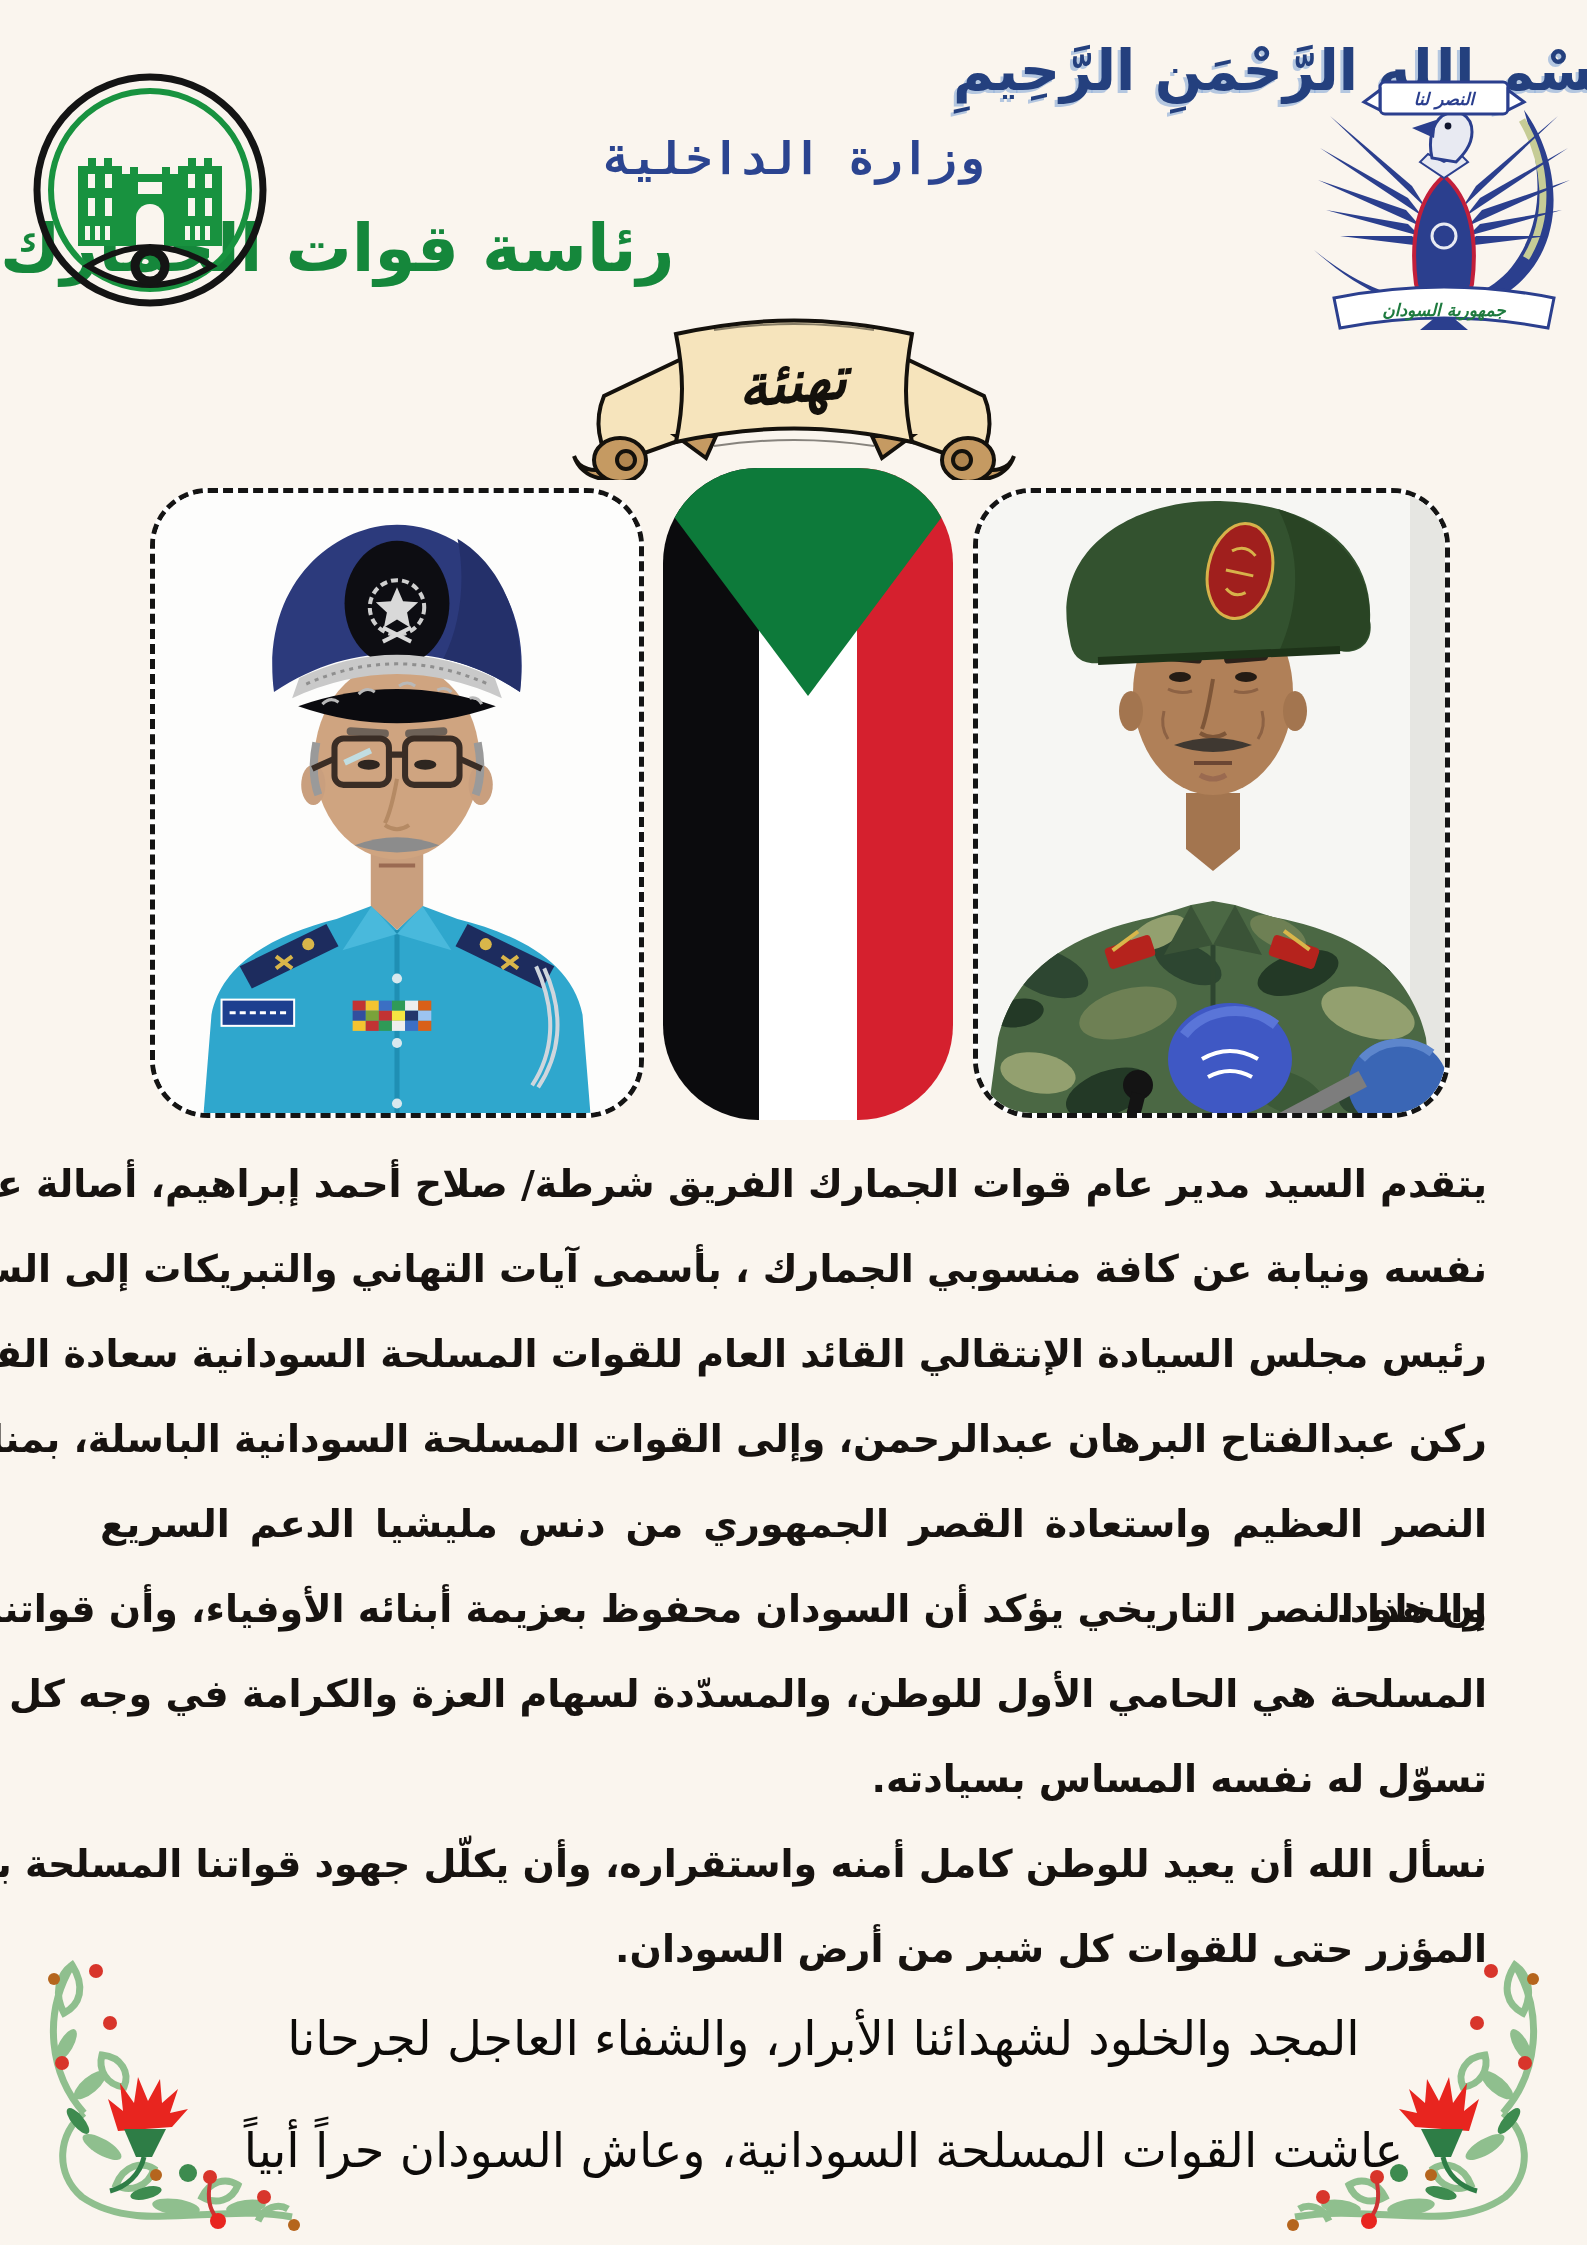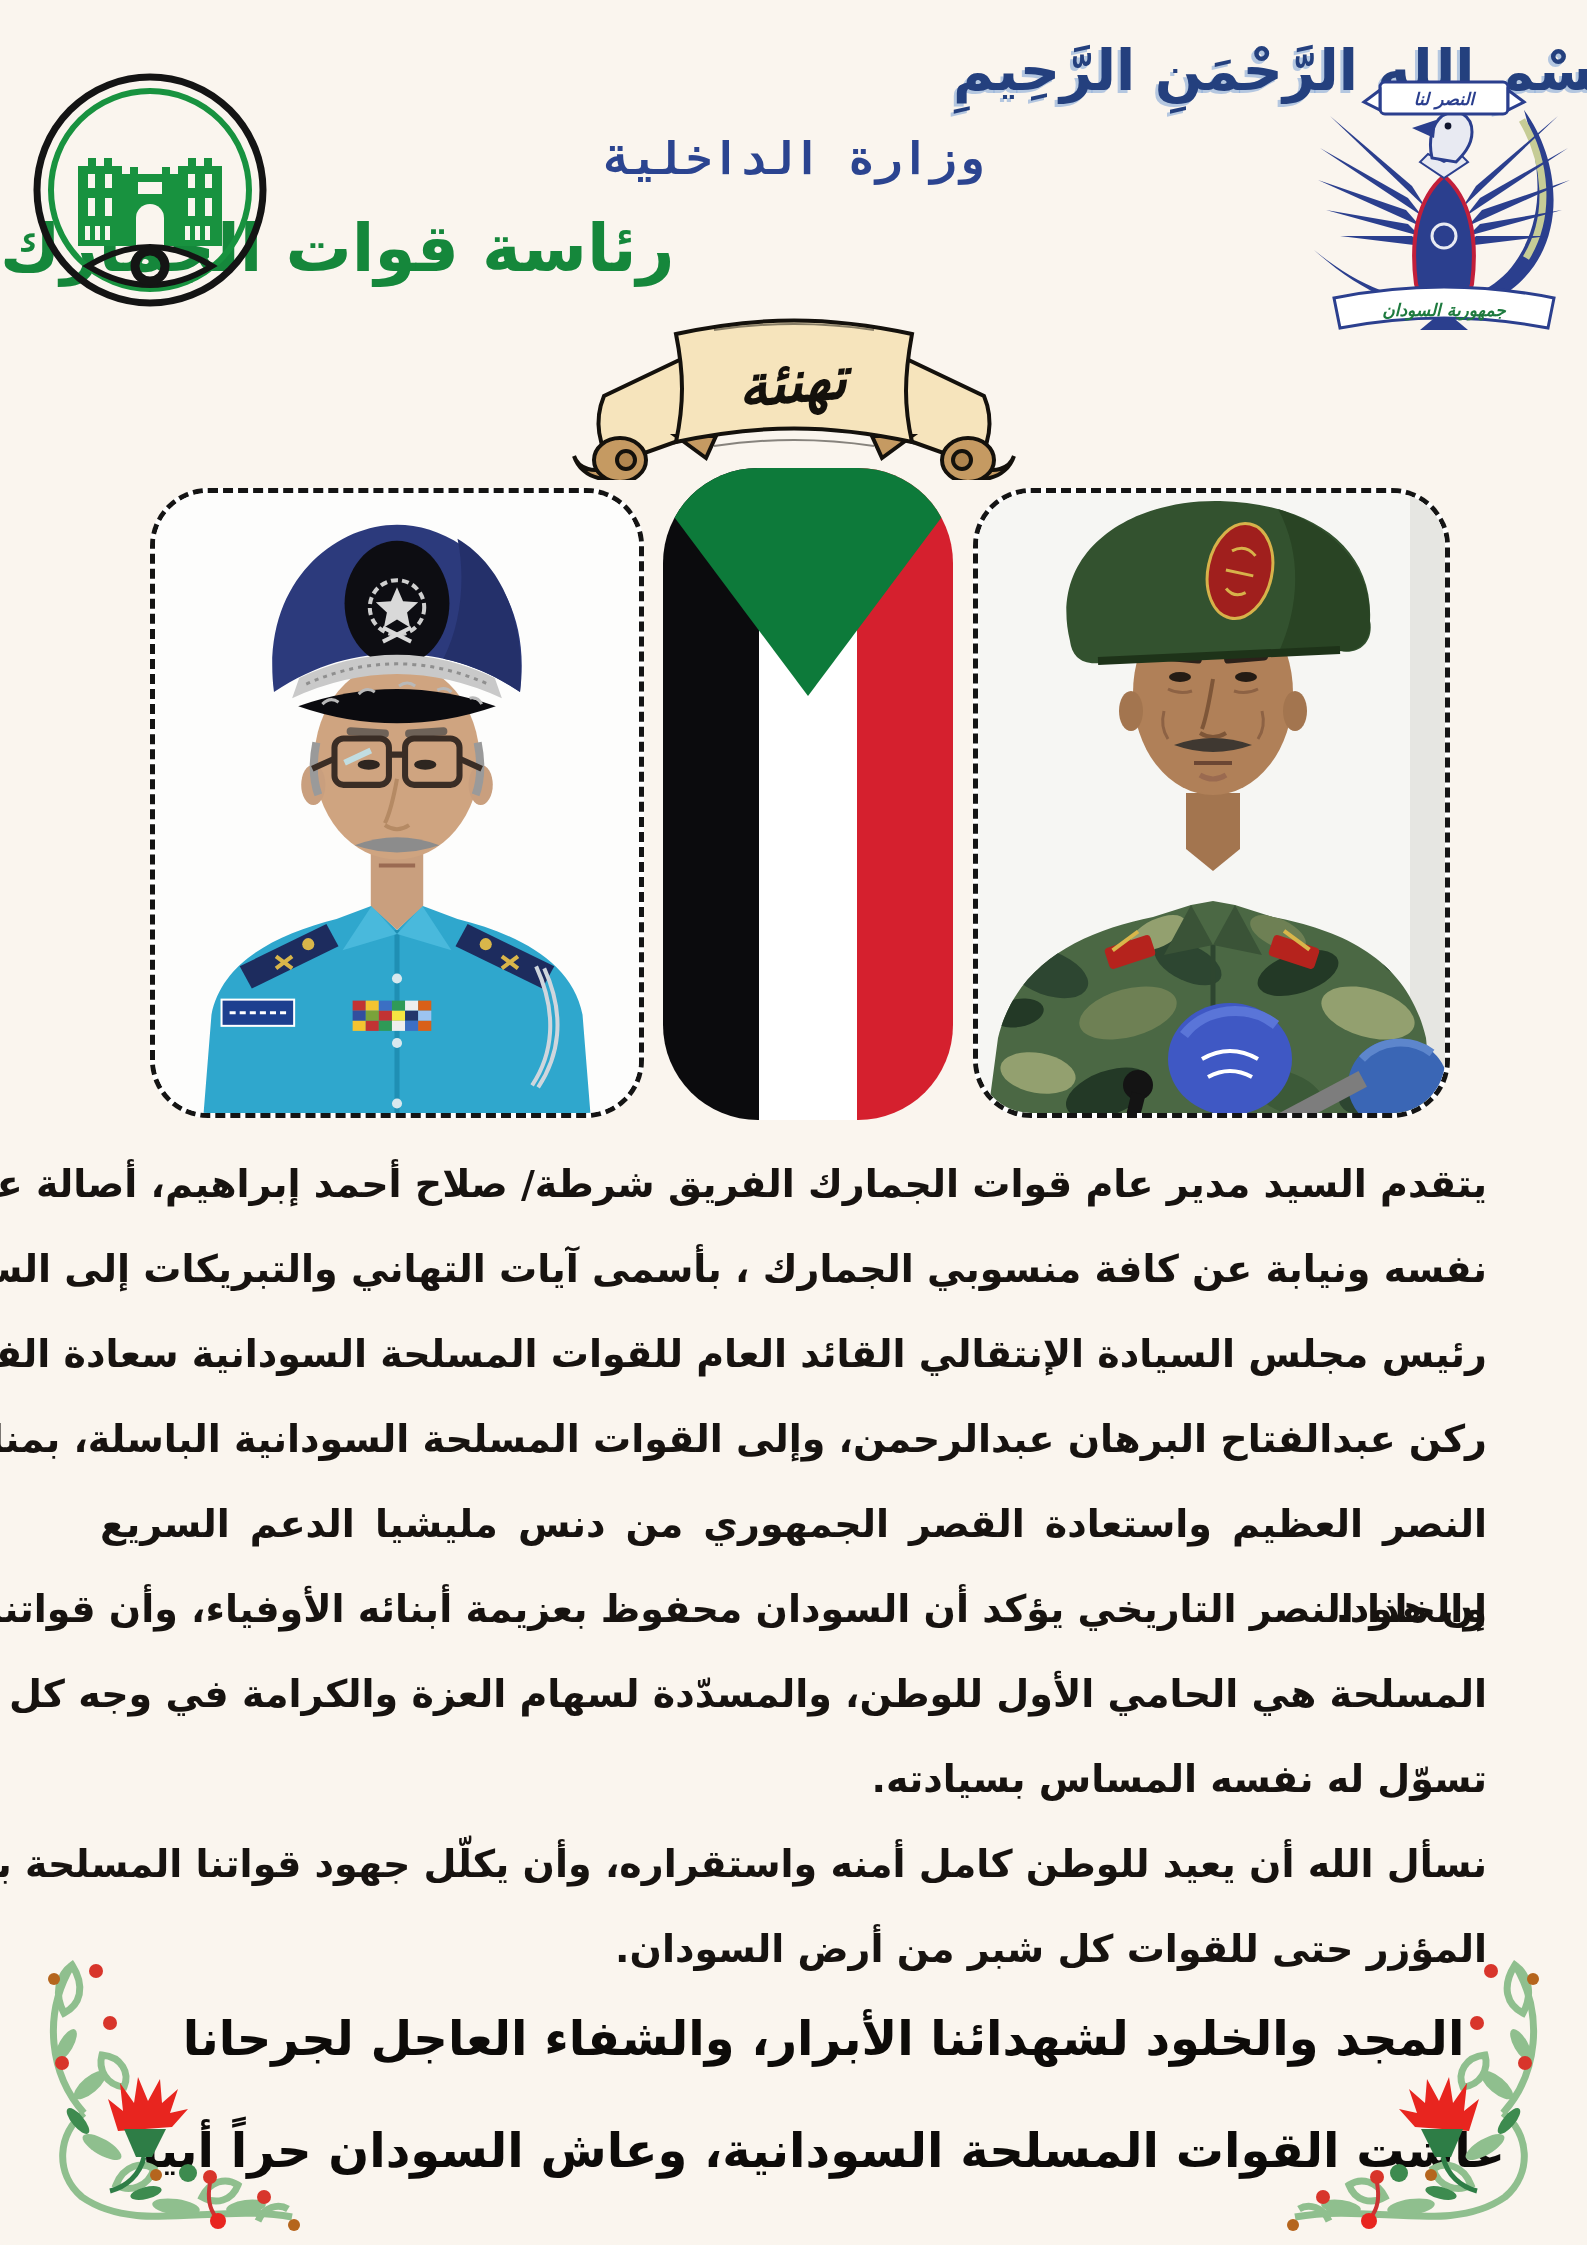--- a/index.html
+++ b/index.html
@@ -51,21 +51,21 @@
   }
   .body-text .line{
     height:85px; line-height:85px; white-space:nowrap;
     text-align:justify; text-align-last:justify;
   }
   .body-text .line.end{text-align-last:right; white-space:normal;}
   
   .footer-bold{
     position:absolute; top:1982px; left:130px; width:1387px;
     direction:rtl; text-align:center; color:#0d0b09;
-    font-size:48px; font-weight:bold;
+    font-size:48px; font-weight:normal;
   }
   .footer-bold .fline{height:112px; line-height:112px; white-space:nowrap;}
   
   .floral{position:absolute; bottom:0; width:300px; height:310px;}
   .floral-left{left:6px;}
   .floral-right{right:6px; transform:scaleX(-1);}
 </style>
 </head>
 <body>
 

